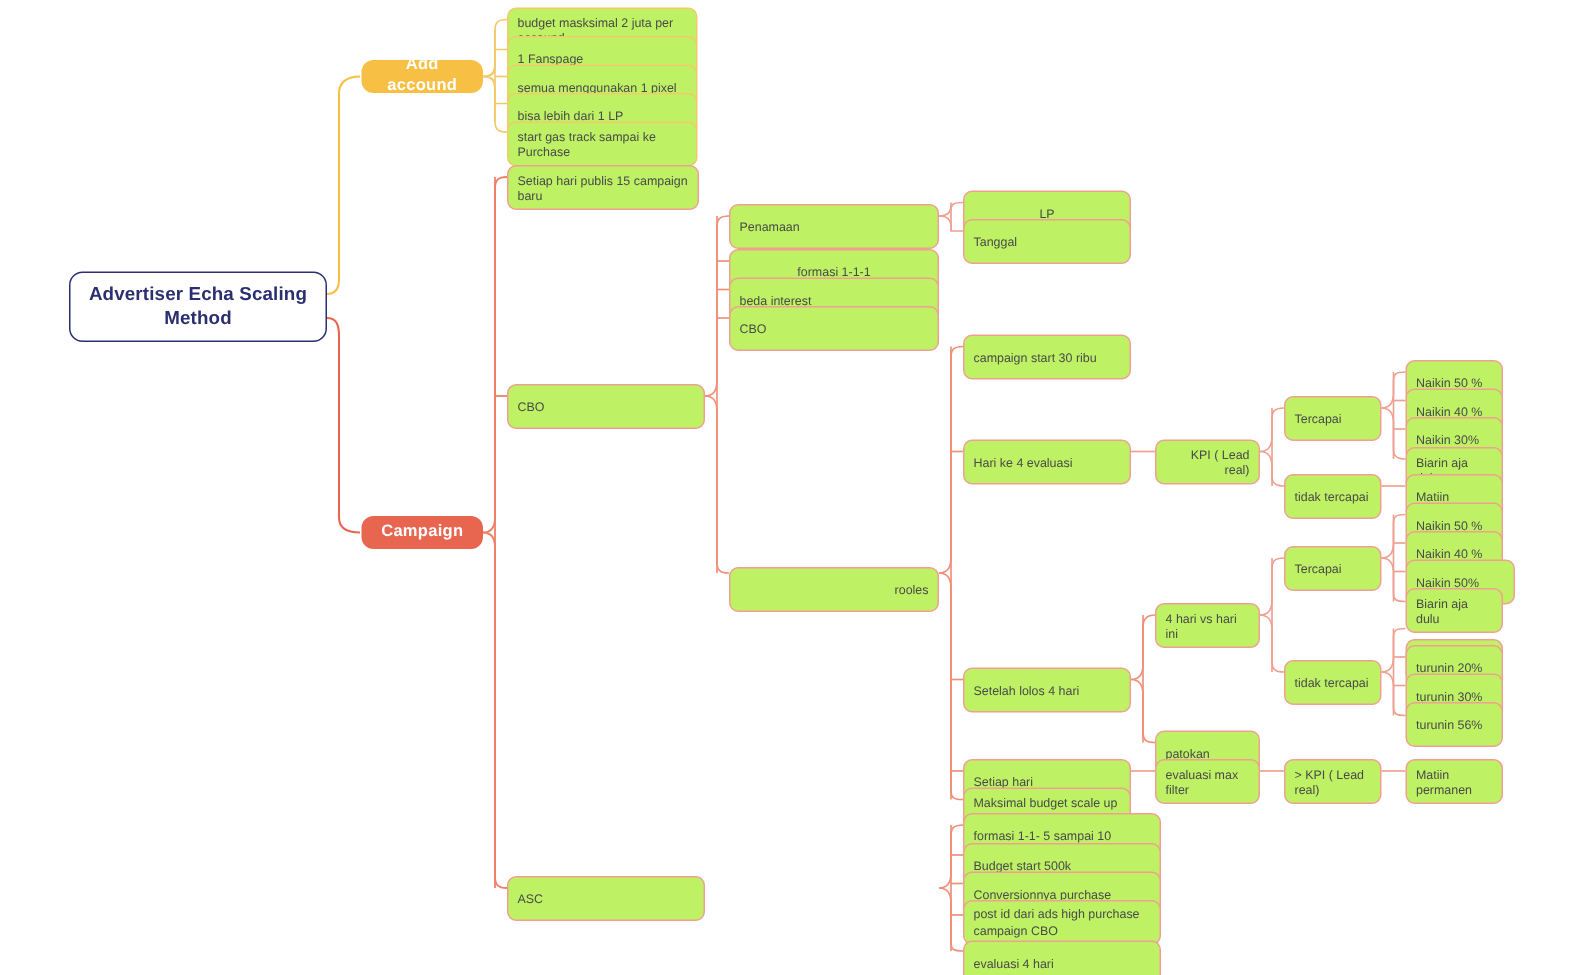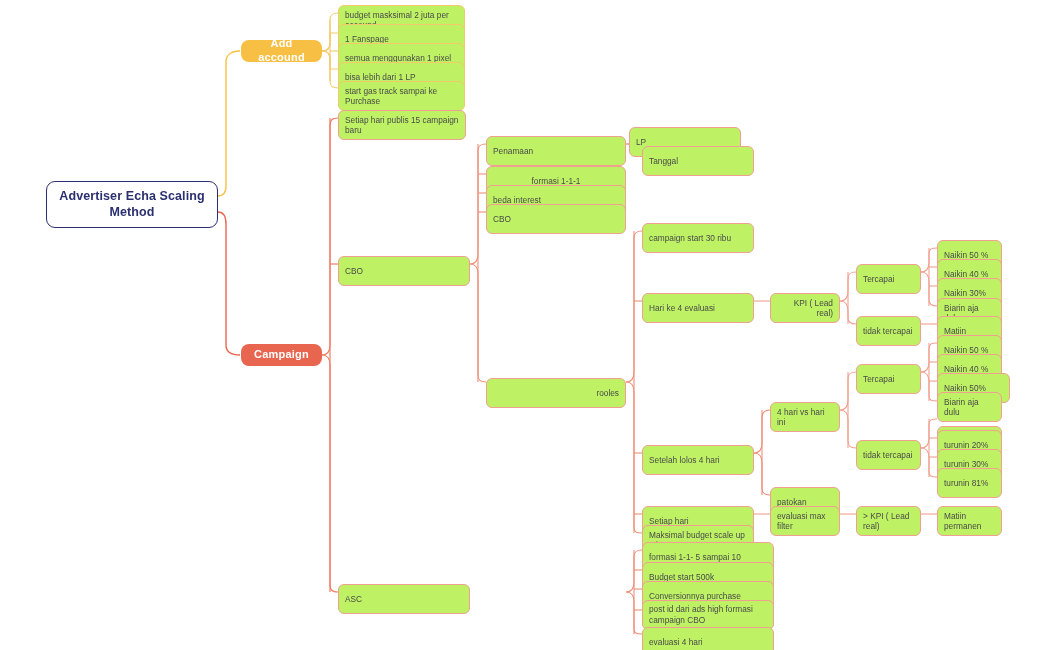--- a/index.html
+++ b/index.html
@@ -212,21 +212,21 @@
   <div class="node box" style="left:486px;top:185px;width:140px;height:16px;">
     <span>beda interest</span>
   </div>
   <div class="node box" style="left:486px;top:204px;width:140px;height:16px;">
     <span>CBO</span>
   </div>
   <div class="node box" style="left:486px;top:378px;width:140px;height:17px;justify-content:flex-end;">
     <span>rooles</span>
   </div>
 
-  <div class="node box" style="left:629px;top:127px;width:112px;height:28px;">
+  <div class="node box" style="left:642px;top:127px;width:112px;height:28px;justify-content:center;">
     <span>LP</span>
   </div>
   <div class="node box" style="left:642px;top:146px;width:112px;height:16px;">
     <span>Tanggal</span>
   </div>
 
   <div class="node box" style="left:642px;top:223px;width:112px;height:16px;">
     <span>campaign start 30 ribu</span>
   </div>
   <div class="node box" style="left:642px;top:293px;width:112px;height:16px;">
@@ -298,21 +298,21 @@
   <div class="node box" style="left:937px;top:426px;width:65px;height:15px;">
     <span>turunin 10%</span>
   </div>
   <div class="node box" style="left:937px;top:430px;width:65px;height:16px;">
     <span>turunin 20%</span>
   </div>
   <div class="node box" style="left:937px;top:449px;width:65px;height:16px;">
     <span>turunin 30%</span>
   </div>
   <div class="node box" style="left:937px;top:468px;width:65px;height:16px;">
-    <span>turunin 81%</span>
+    <span>turunin 56%</span>
   </div>
 
   <div class="node box" style="left:770px;top:506px;width:70px;height:16px;">
     <span>evaluasi max filter</span>
   </div>
   <div class="node box" style="left:856px;top:506px;width:65px;height:16px;">
     <span>&gt; KPI ( Lead real)</span>
   </div>
   <div class="node box" style="left:937px;top:506px;width:65px;height:16px;">
     <span>Matiin permanen</span>
@@ -321,19 +321,19 @@
   <div class="node box" style="left:642px;top:542px;width:132px;height:16px;">
     <span>formasi 1-1- 5 sampai 10</span>
   </div>
   <div class="node box" style="left:642px;top:562px;width:132px;height:16px;">
     <span>Budget start  500k</span>
   </div>
   <div class="node box" style="left:642px;top:581px;width:132px;height:16px;">
     <span>Conversionnya purchase</span>
   </div>
   <div class="node box two-line" style="left:642px;top:600px;width:132px;height:25px;">
-    <span>post id dari ads high formasi  campaign CBO</span>
+    <span>post id dari ads high purchase  campaign CBO</span>
   </div>
   <div class="node box" style="left:642px;top:627px;width:132px;height:16px;">
     <span>evaluasi 4 hari</span>
   </div>
 
 </div>
 
 </body></html>

